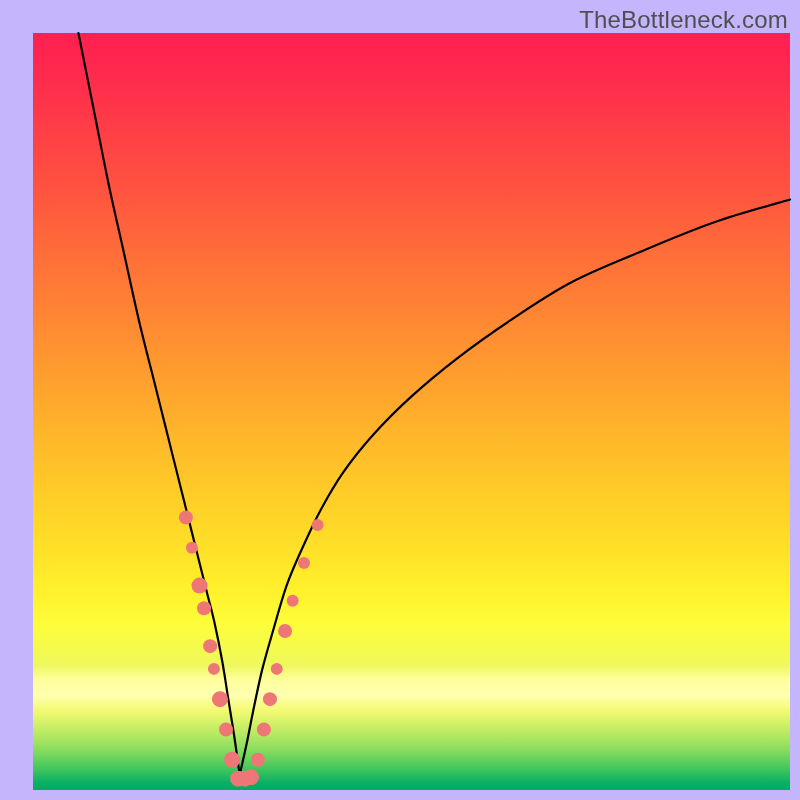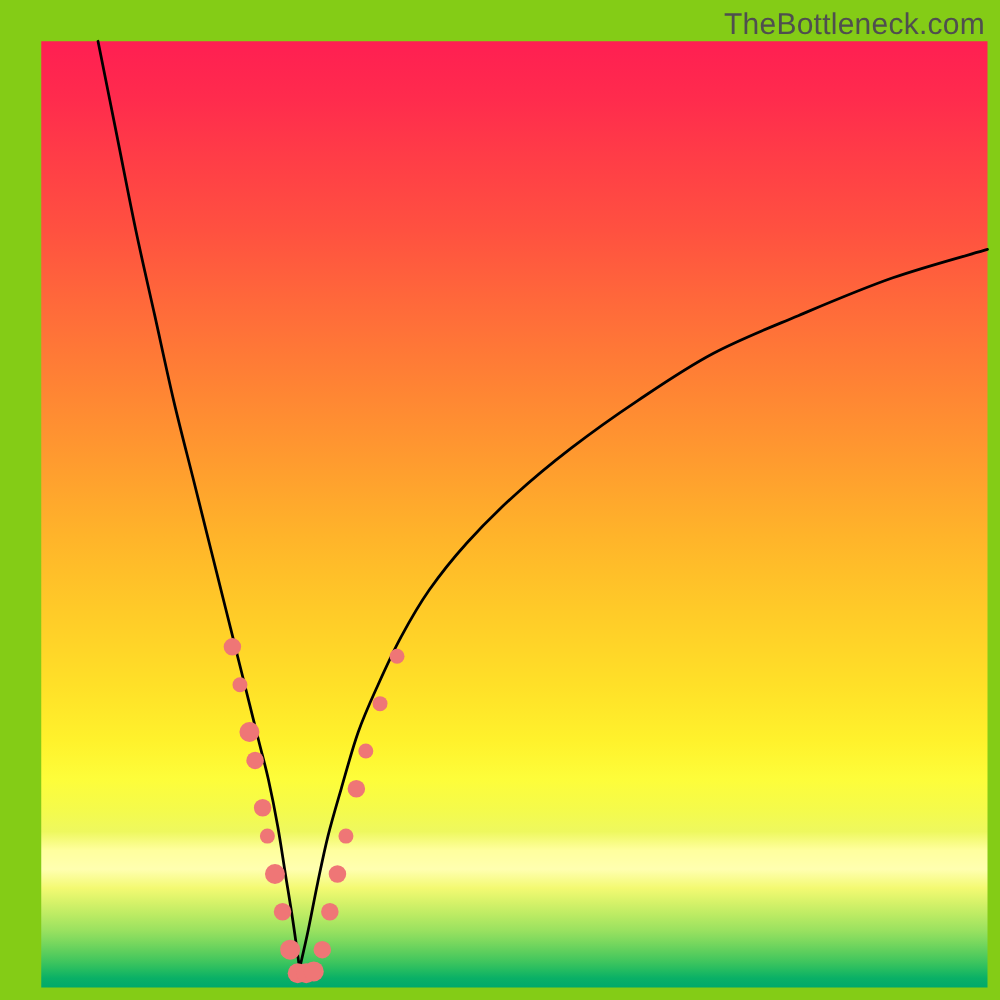--- a/index.html
+++ b/index.html
@@ -10,21 +10,21 @@
     overflow: hidden;
     background: #000;
     font-family: Arial, Helvetica, sans-serif;
   }
   .frame {
     position: absolute;
     left: 0;
     top: 0;
     width: 800px;
     height: 800px;
-    background: #84cc16;
+    background: #c4b5fd;
   }
   .plot-area {
     position: absolute;
     left: 33px;
     top: 33px;
     width: 757px;
     height: 757px;
     
     background: linear-gradient(to bottom,
       #ff1f52 0%,

